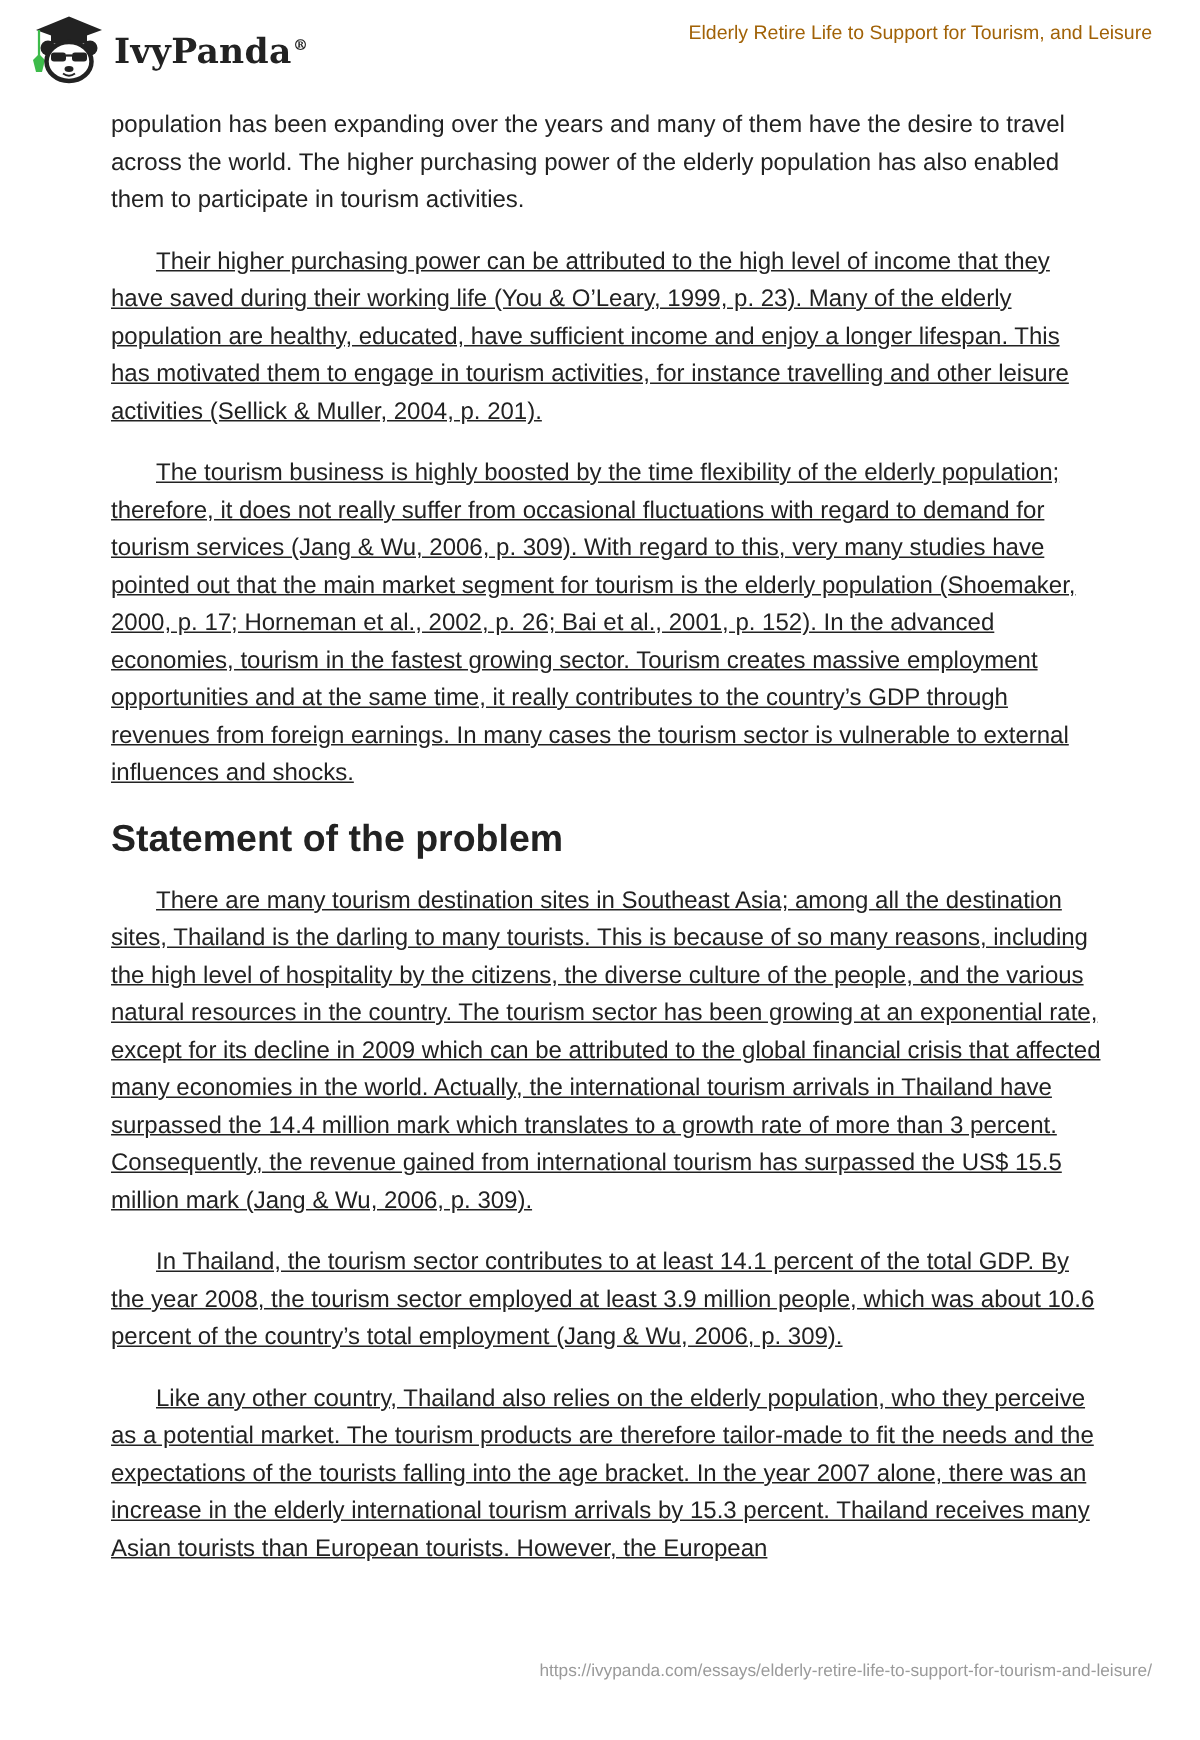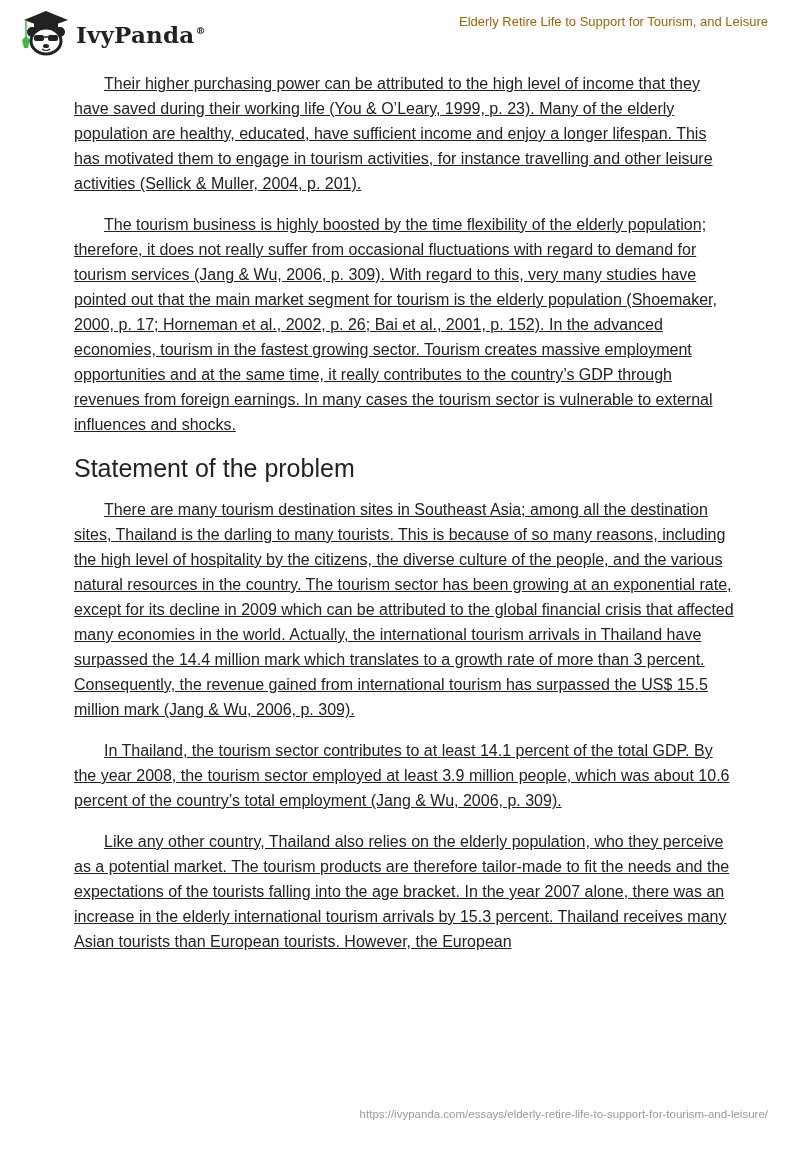--- a/index.html
+++ b/index.html
@@ -68,21 +68,21 @@
     }
     .content p {
       margin: 0 0 16px 0;
     }
     .content p.indent {
       text-indent: 30px;
       text-decoration: underline;
     }
     .content h2 {
       font-size: 25px;
-      font-weight: normal;
+      font-weight: bold;
       margin: 14px 0 14px 0;
       line-height: 30px;
       color: #222;
     }
     .footer-url {
       position: absolute;
       right: 32px;
       top: 1108px;
       font-size: 11.5px;
       color: #9a9a9a;
@@ -113,20 +113,21 @@
       <ellipse cx="30" cy="38" rx="3" ry="2" fill="#222"></ellipse>
       <path d="M26,41 Q30,44 34,41" fill="none" stroke="#222" stroke-width="1.2"></path>
     </svg>
     <span class="logo-text"><span>IvyPanda</span><span class="logo-reg">®</span></span>
   </div>
   <div class="header-title">Elderly Retire Life to Support for Tourism, and Leisure</div>
 </div>
 
 <div class="content">
   <div>
+    <p>population has been expanding over the years and many of them have the desire to travel across the world. The higher purchasing power of the elderly population has also enabled them to participate in tourism activities.</p>
     <p class="indent">Their higher purchasing power can be attributed to the high level of income that they have saved during their working life (You &amp; O’Leary, 1999, p. 23). Many of the elderly population are healthy, educated, have sufficient income and enjoy a longer lifespan. This has motivated them to engage in tourism activities, for instance travelling and other leisure activities (Sellick &amp; Muller, 2004, p. 201).</p>
     <p class="indent">The tourism business is highly boosted by the time flexibility of the elderly population; therefore, it does not really suffer from occasional fluctuations with regard to demand for tourism services (Jang &amp; Wu, 2006, p. 309). With regard to this, very many studies have pointed out that the main market segment for tourism is the elderly population (Shoemaker, 2000, p. 17; Horneman et al., 2002, p. 26; Bai et al., 2001, p. 152). In the advanced economies, tourism in the fastest growing sector. Tourism creates massive employment opportunities and at the same time, it really contributes to the country’s GDP through revenues from foreign earnings. In many cases the tourism sector is vulnerable to external influences and shocks.</p>
   </div>
   <h2>Statement of the problem</h2>
   <div>
     <p class="indent">There are many tourism destination sites in Southeast Asia; among all the destination sites, Thailand is the darling to many tourists. This is because of so many reasons, including the high level of hospitality by the citizens, the diverse culture of the people, and the various natural resources in the country. The tourism sector has been growing at an exponential rate, except for its decline in 2009 which can be attributed to the global financial crisis that affected many economies in the world. Actually, the international tourism arrivals in Thailand have surpassed the 14.4 million mark which translates to a growth rate of more than 3 percent. Consequently, the revenue gained from international tourism has surpassed the US$ 15.5 million mark (Jang &amp; Wu, 2006, p. 309).</p>
     <p class="indent">In Thailand, the tourism sector contributes to at least 14.1 percent of the total GDP. By the year 2008, the tourism sector employed at least 3.9 million people, which was about 10.6 percent of the country’s total employment (Jang &amp; Wu, 2006, p. 309).</p>
     <p class="indent">Like any other country, Thailand also relies on the elderly population, who they perceive as a potential market. The tourism products are therefore tailor-made to fit the needs and the expectations of the tourists falling into the age bracket. In the year 2007 alone, there was an increase in the elderly international tourism arrivals by 15.3 percent. Thailand receives many Asian tourists than European tourists. However, the European</p>
   </div>
 </div>

